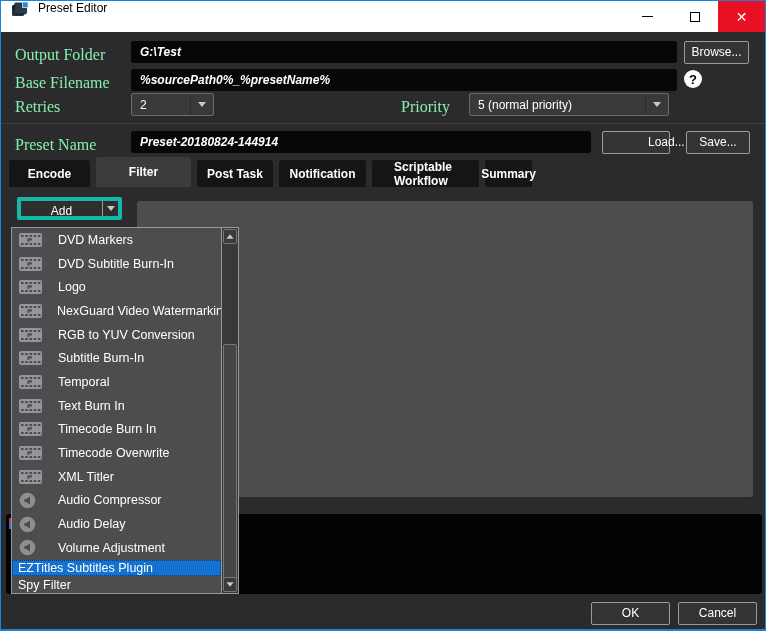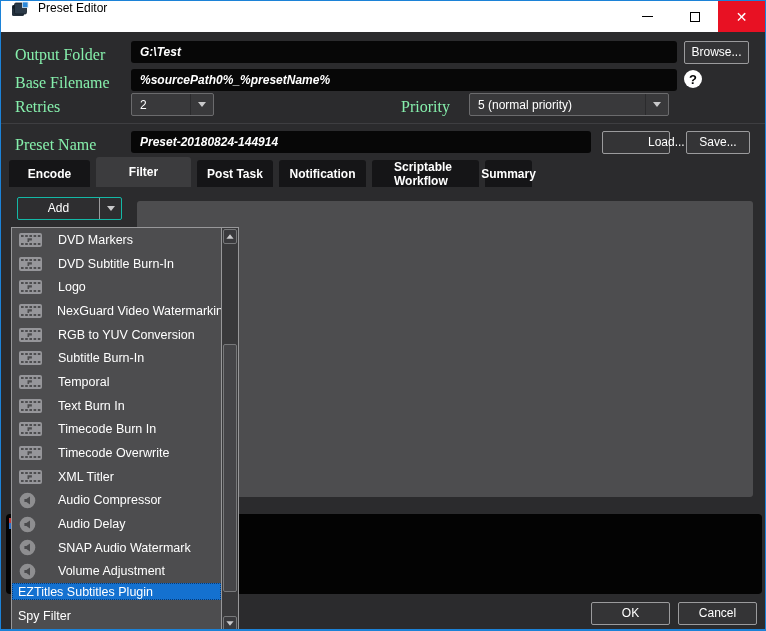--- a/index.html
+++ b/index.html
@@ -63,41 +63,41 @@
   .tab {
     height:27px; background:#151517; color:#FFF; font-weight:600;
     display:flex; align-items:center; justify-content:center;
     border-top-left-radius:3px; border-top-right-radius:3px; cursor:default;
     padding:0 4px;
   }
   .tab.active { height:30px; background:#3C3C3E; }
 
   
   .split-btn { position:absolute; left:16px; top:196px; width:105px; height:23px; display:flex;
-    border:1px solid #14b8a6; border-radius:2px; background:#2E2E30; }
+    border:4px solid #14b8a6; border-radius:2px; background:#2E2E30; }
   .split-btn .main { width:81px; text-align:center; line-height:21px; font-size:12px; color:#fff; cursor:default; }
   .split-btn .divider { width:1px; background:#9B9B9D; }
   .split-btn .dd { flex:1; display:flex; align-items:center; justify-content:center; cursor:default; }
 
   .filter-panel { position:absolute; left:136px; top:200px; width:616px; height:296px; background:#4D4D4F; border-radius:3px; }
 
   .msg-panel { position:absolute; left:5px; top:513px; width:756px; height:80px; background:#030303; border-radius:4px; }
   .msg-frag { position:absolute; left:3px; top:4px; width:5px; height:11px; }
   .msg-frag .r { width:5px; height:5px; background:#C03A3A; }
   .msg-frag .b { width:5px; height:6px; background:#2B6CC8; }
 
   
   .filter-list {
     position:absolute; left:10px; top:226px; width:228px;
     background:#4D4D4F; border:1px solid #98989A; z-index:5;
   }
   .list-item { display:flex; align-items:center; height:23.7px; padding-left:7px; cursor:default; }
   .list-item .li-icon { width:24px; display:flex; align-items:center; }
   .list-item .li-label { margin-left:15px; font-size:12.5px; color:#FFF; white-space:nowrap; }
-  .list-item.plain { height:32px; padding-left:6px; }
+  .list-item.plain { height:17px; padding-left:6px; }
   .list-item.plain .li-label { margin-left:0; }
   .list-item.selected { background:#1471D0; outline:1px dotted #0A3A72; outline-offset:-1px; height:16.5px; }
 
   
   .sb { position:absolute; top:0; bottom:0; right:0; width:17px; background:#39393B; border-left:1px solid #98989A; }
   .sb-btn { position:absolute; left:1px; right:1px; height:15px; background:#3A3A3D; border:1px solid #77787A; border-radius:2px;
     display:flex; align-items:center; justify-content:center; }
   .sb-btn.up { top:1px; } .sb-btn.down { bottom:1px; }
   .sb-thumb { position:absolute; left:1px; right:1px; top:116px; height:248px; background:#454548; border:1px solid #77787A; border-radius:2px; }
   .sb .tri-up, .sb .tri-down { transform:scale(0.9); }
@@ -449,29 +449,20 @@
           </span>
           <span class="li-label">Audio Delay</span>
         </div>
         <div class="list-item">
           <span class="li-icon">
             <svg width="17" height="17" viewBox="0 0 17 17">
               <circle cx="8.5" cy="8.5" r="7.8" fill="#8E8E90"></circle>
               <path d="M11 4.6 L7.4 7 H5.4 v3 h2 L11 12.4 Z" fill="#4A4A4C"></path>
             </svg>
           </span>
-          <span class="li-label">SNAP Audio Watermark</span>
-        </div>
-        <div class="list-item">
-          <span class="li-icon">
-            <svg width="17" height="17" viewBox="0 0 17 17">
-              <circle cx="8.5" cy="8.5" r="7.8" fill="#8E8E90"></circle>
-              <path d="M11 4.6 L7.4 7 H5.4 v3 h2 L11 12.4 Z" fill="#4A4A4C"></path>
-            </svg>
-          </span>
           <span class="li-label">Volume Adjustment</span>
         </div>
         <div class="list-item plain selected">
           <span class="li-label">EZTitles Subtitles Plugin</span>
         </div>
         <div class="list-item plain">
           <span class="li-label">Spy Filter</span>
         </div>
       </div>
     <div class="sb">

